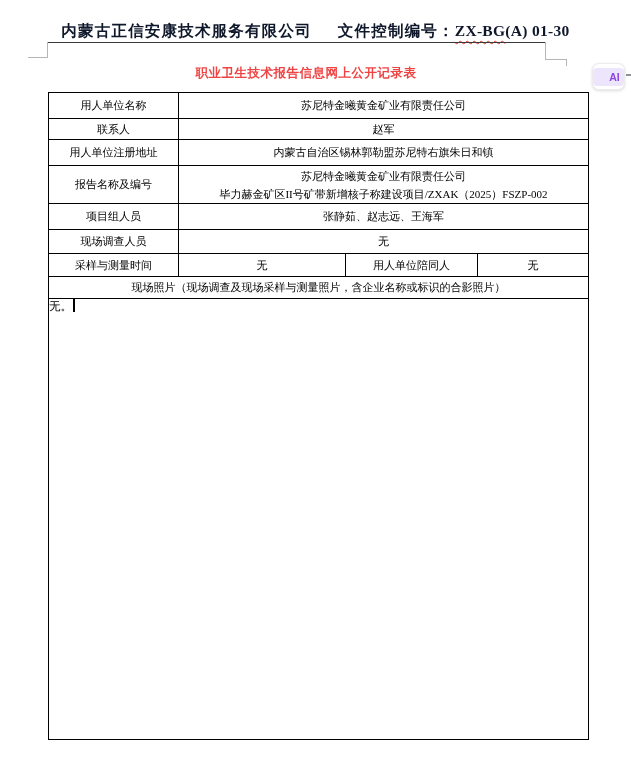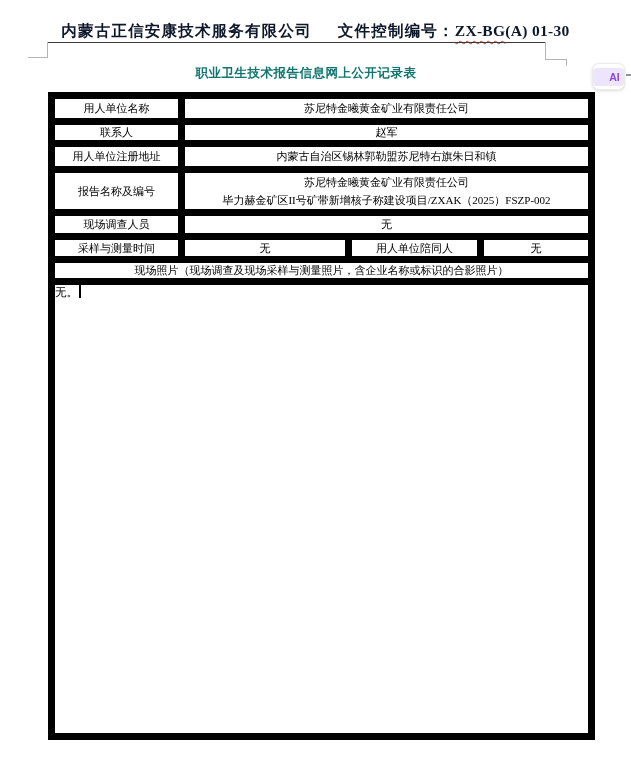--- a/index.html
+++ b/index.html
@@ -29,28 +29,28 @@
   .ai-badge{position:absolute;left:592px;top:63px;width:31px;height:25px;background:#ffffff;
             border:1px solid #ececec;border-radius:7px;box-shadow:0 1px 3px rgba(0,0,0,0.14);
             display:flex;align-items:center;justify-content:center;cursor:pointer;}
   .ai-chip{width:19px;height:18px;background:#ede5fc;border-radius:4px;
            display:flex;align-items:center;justify-content:center;
            font-size:10.5px;font-weight:bold;color:#8b46e0;padding-left:12px;}
   .ai-dash{position:absolute;left:626px;top:74px;width:6px;height:2px;background:#8f9398;}
 
   
   .doc-title{position:absolute;top:65px;left:0;width:612px;text-align:center;
-             font-size:12.5px;font-weight:bold;color:#0f766e;letter-spacing:0.5px;}
+             font-size:12.5px;font-weight:bold;color:#ef4444;letter-spacing:0.5px;}
 
   
   table.form{position:absolute;left:48px;top:92px;width:540px;height:648px;
              border-collapse:collapse;table-layout:fixed;
              font-family:"Liberation Serif","DejaVu Serif",serif;
              font-size:11px;color:#000;border:1.5px solid #000;}
-  table.form td{border:7px solid #000000;padding:0;overflow:hidden;}
+  table.form td{border:1px solid #000000;padding:0;overflow:hidden;}
   td.lbl{text-align:center;vertical-align:middle;}
   td.val{text-align:center;vertical-align:middle;padding-left:3px;}
   td.photos-lbl{text-align:center;vertical-align:middle;padding-left:34px;}
   td.content-cell{vertical-align:top;text-align:left;padding:2px 2px 0 2px;font-size:11.5px;}
   .two-line div{line-height:17px;padding-top:1px;}
   .latin{font-family:"Liberation Serif","DejaVu Serif",serif;}
   .cursor{display:inline-block;width:1.5px;height:13px;background:#000;
           margin-left:1px;vertical-align:-2px;}
 </style>
 </head>
@@ -101,20 +101,24 @@
     </tr>
 
     <tr style="height:38px">
       <td class="lbl">报告名称及编号</td>
       <td class="val two-line" colspan="3">
         <div>苏尼特金曦黄金矿业有限责任公司</div>
         <div class="latin">毕力赫金矿区II号矿带新增核子称建设项目/ZXAK（2025）FSZP-002</div>
       </td>
     </tr>
 
+    <tr style="height:26px">
+      <td class="lbl">项目组人员</td>
+      <td class="val" colspan="3">张静茹、赵志远、王海军</td>
+    </tr>
 
     <tr style="height:24px">
       <td class="lbl">现场调查人员</td>
       <td class="val" colspan="3">无</td>
     </tr>
 
 
 
     <tr style="height:23px">
       <td class="lbl">采样与测量时间</td>

